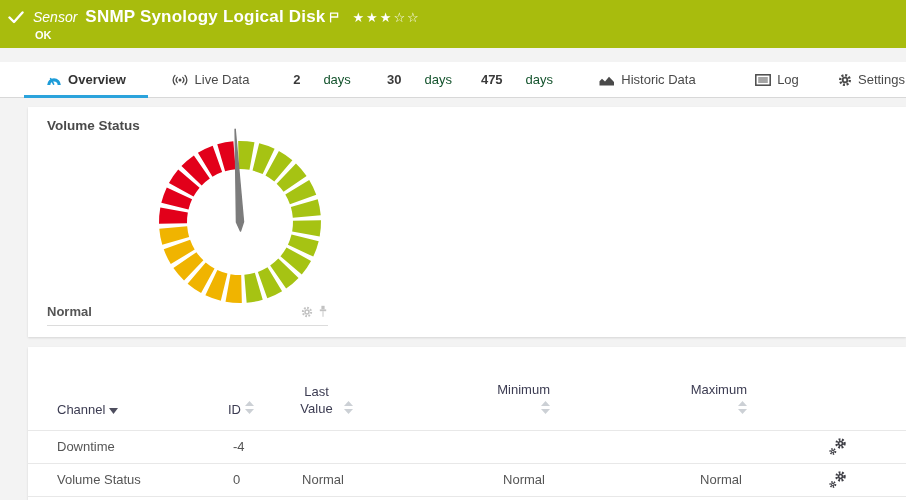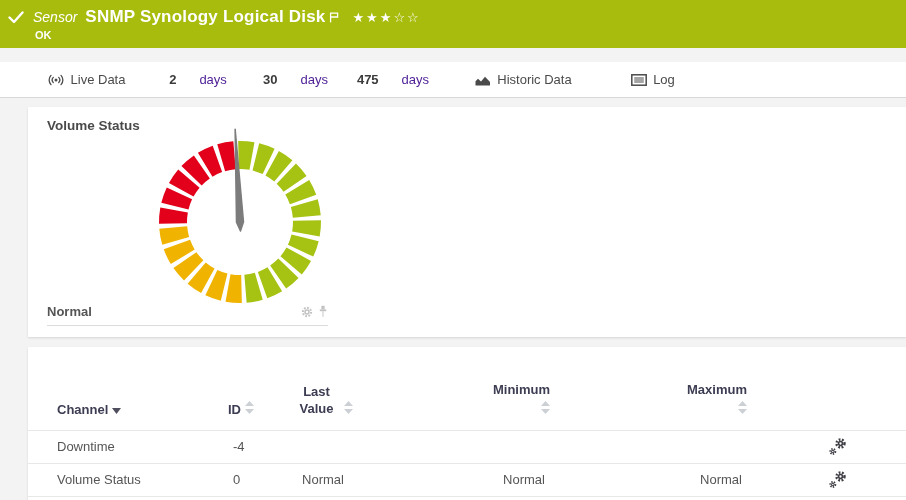--- a/index.html
+++ b/index.html
@@ -47,21 +47,21 @@
     display: flex; align-items: center; justify-content: center;
     gap: 6px; position: relative; cursor: pointer; white-space: nowrap;
   }
   .tab .t-label { color: #4a4a4a; }
   .tab.active .t-label { font-weight: bold; color: #333; }
   .tab.active::after {
     content: ""; position: absolute; left: 0; right: 0; bottom: -1px;
     height: 3px; background: #2ba3dc;
   }
   .tab .t-num { font-weight: bold; color: #3b3b3b; }
-  .tab .t-unit { color: #4c1d95; margin-left: 17px; }
+  .tab .t-unit { color: #14532d; margin-left: 17px; }
   .tab svg { display: block; }
 
   
   .card {
     background: #fff;
     margin-left: 28px;
     width: calc(100% - 28px);
     box-shadow: 0 1px 2px rgba(0,0,0,0.12);
   }
   .gauge-card { margin-top: 9px; height: 230px; position: relative; }
@@ -83,21 +83,21 @@
   .table-card { margin-top: 10px; height: 160px; }
   table { width: 100%; border-collapse: collapse; font-size: 13px; color: #555; table-layout: fixed; }
   col.c-channel { width: 200px; }
   col.c-id { width: 40px; }
   col.c-last { width: 110px; }
   col.c-min { width: 172px; }
   col.c-max { width: 197px; }
   col.c-act { width: auto; }
   thead th {
     height: 83px; vertical-align: bottom; padding-bottom: 13px;
-    font-weight: bold; color: #3c3c52; border-bottom: 1px solid #e8e8e8;
+    font-weight: normal; color: #3c3c52; border-bottom: 1px solid #e8e8e8;
     cursor: pointer;
   }
   .h-flex { display: flex; align-items: flex-end; gap: 4px; }
   th.a-left .h-flex { justify-content: flex-start; }
   th.a-center .h-flex { justify-content: center; }
   th.a-right .h-flex { justify-content: flex-end; flex-direction: column; }
   .wrap-narrow { display: inline-block; width: 46px; text-align: center; line-height: 17px; }
   td { border-bottom: 1px solid #e8e8e8; height: 33px; padding: 5px; }
   td.a-left { text-align: left; }
   td.a-center { text-align: center; }
@@ -125,20 +125,29 @@
           <path d="M1.6 1.2 H8.6 V5 H1.6" fill="none" stroke="#ffffff" stroke-width="1.3"></path>
           <path d="M1.6 0.6 V10.4" stroke="#ffffff" stroke-width="1.3"></path>
         </svg>
     </span>
     <span class="stars">★★★☆☆</span>
   </div>
   <span class="status-ok">OK</span>
 </div>
 
 <div class="tabstrip">
+  <div class="tab active" style="width:124px">
+    <span>
+      <svg width="16" height="12" viewBox="0 0 16 12">
+          <path d="M1.2 11 A6.8 6.8 0 0 1 14.8 11 L11.6 11 A3.6 3.6 0 0 0 4.4 11 Z" fill="#1d9cd8"></path>
+          <path d="M7.6 10.2 L4.6 4.6" stroke="#1d9cd8" stroke-width="1.6" stroke-linecap="round"></path>
+        </svg>
+    </span>
+    <span class="t-label">Overview</span>
+  </div>
   <div class="tab" style="width:124px">
     <span>
       <svg width="18" height="12" viewBox="0 0 18 12" fill="none" stroke="#4a4a4a" stroke-width="1.3" stroke-linecap="round">
           <circle cx="9" cy="6" r="1.5" fill="#4a4a4a" stroke="none"></circle>
           <path d="M6.3 3.4 A3.8 3.8 0 0 0 6.3 8.6"></path>
           <path d="M4 1.4 A6.6 6.6 0 0 0 4 10.6"></path>
           <path d="M11.7 3.4 A3.8 3.8 0 0 1 11.7 8.6"></path>
           <path d="M14 1.4 A6.6 6.6 0 0 1 14 10.6"></path>
         </svg>
     </span>
@@ -165,20 +174,30 @@
     <span class="t-label">Historic Data</span>
   </div>
   <div class="tab" style="width:100px">
     <span>
       <svg width="16" height="12" viewBox="0 0 16 12" fill="none" stroke="#4a4a4a">
           <rect x="0.8" y="0.8" width="14.4" height="10.4" stroke-width="1.5"></rect>
           <path d="M3.2 4 H12.8 M3.2 6 H12.8 M3.2 8 H12.8" stroke-width="1.1"></path>
         </svg>
     </span>
     <span class="t-label">Log</span>
+  </div>
+  <div class="tab" style="width:79px; padding-left:10px">
+    <span>
+      <svg width="14" height="14" viewBox="0 0 14 14">
+          <circle cx="7" cy="7" r="4.8" fill="none" stroke="#4a4a4a" stroke-width="2.4" stroke-dasharray="2 1.7"></circle>
+          <circle cx="7" cy="7" r="3.2" fill="#4a4a4a"></circle>
+          <circle cx="7" cy="7" r="1.4" fill="#ffffff"></circle>
+        </svg>
+    </span>
+    <span class="t-label">Settings</span>
   </div>
 </div>
 
 <div class="card gauge-card">
   <div class="panel-title">Volume Status</div>
   <svg class="gauge-svg" width="200" height="200" viewBox="0 0 200 200">
       <path d="M98.16 19.02 A81 81 0 0 1 114.48 20.31 L109.48 47.85 A53 53 0 0 0 98.80 47.01 Z" fill="#a6c313"></path>
       <path d="M119.18 21.30 A81 81 0 0 1 134.62 26.77 L122.65 52.08 A53 53 0 0 0 112.55 48.51 Z" fill="#a6c313"></path>
       <path d="M138.90 28.95 A81 81 0 0 1 152.39 38.22 L134.28 59.58 A53 53 0 0 0 125.45 53.51 Z" fill="#a6c313"></path>
       <path d="M155.96 41.44 A81 81 0 0 1 166.59 53.89 L143.57 69.83 A53 53 0 0 0 136.62 61.68 Z" fill="#a6c313"></path>

